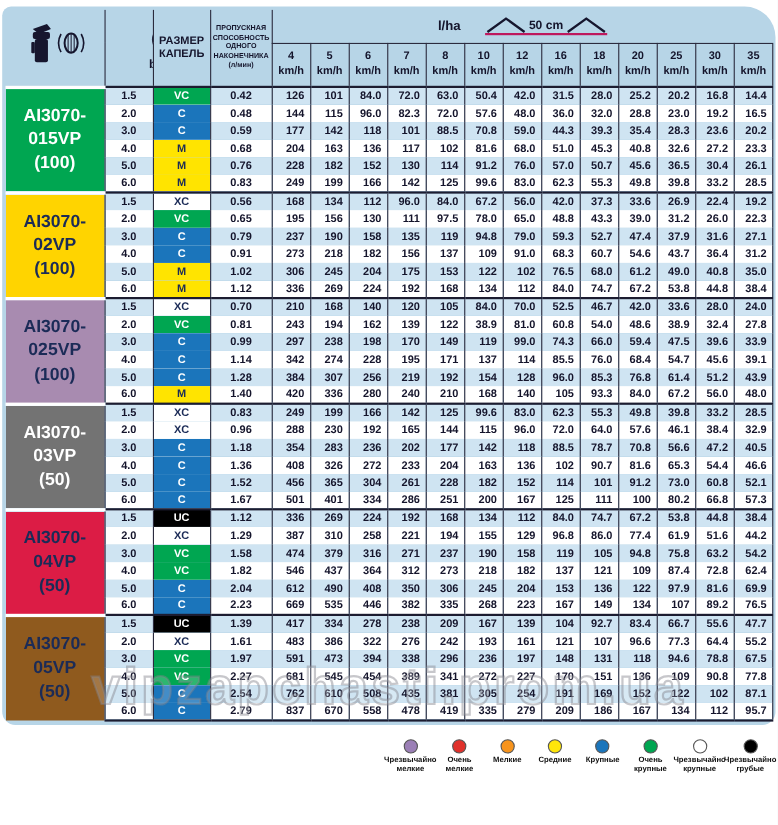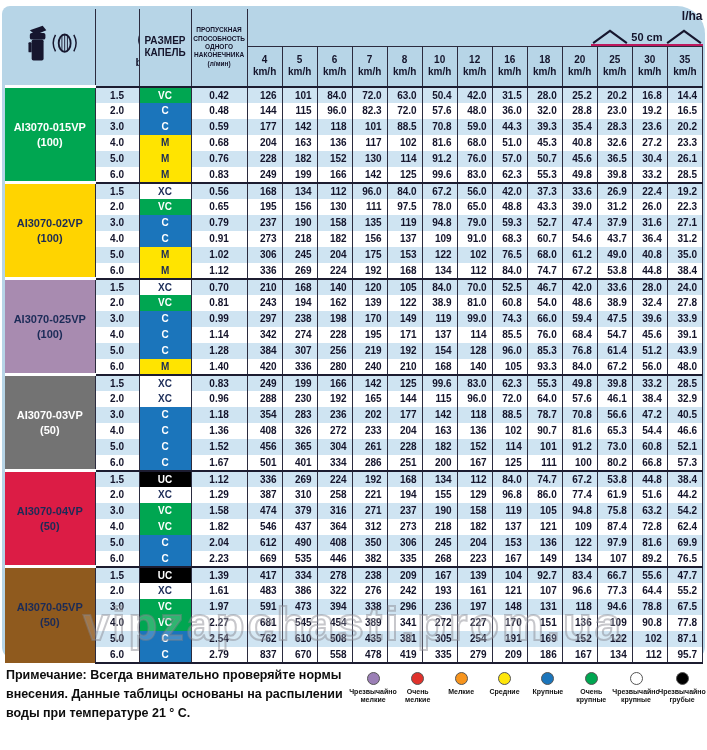--- a/index.html
+++ b/index.html
@@ -17,35 +17,35 @@
 
   td, th { border-left:1px solid #2b2b3e; }
   .h-label, .label-cell { border-left:none; }
 
   .h-label { vertical-align:middle; text-align:center; }
   .h-bar { vertical-align:middle; text-align:center; font-size:11px; line-height:1.1;padding-left:40px; }
   .h-size { vertical-align:middle; text-align:center; font-size:10px; line-height:1.2; border-bottom:2px solid #1c1c30; }
   .h-flow { vertical-align:middle; text-align:center; font-size:6.5px; line-height:1.3; padding:1px; border-bottom:2px solid #1c1c30; }
   .h-bar  { border-bottom:2px solid #1c1c30; }
   .h-lha  { border-bottom:1px solid #2b2b3e; vertical-align:middle; }
-  .lha-wrap { display:flex; align-items:flex-end; justify-content:center; gap:4px;flex-direction:column; }
+  .lha-wrap { display:flex; align-items:flex-end; justify-content:center; gap:22px; }
   .lha-text { font-size:12px; font-weight:bold; padding-bottom:2px; }
   .fans { display:flex; align-items:flex-end; border-bottom:2px solid #be185d; }
   .fans .cm { font-size:11px; font-weight:bold; padding:0 2px 1px 2px; }
   .h-speed { text-align:center; font-size:10px; line-height:1.25; vertical-align:middle; border-bottom:2px solid #1c1c30; }
   .h-speed:last-child { border-right:1px solid #2b2b3e; }
 
   tbody tr { height:16px; }
   tbody tr.stripe td { background:#cfe4f2; }
   tbody tr.plain td { background:#ffffff; }
   tr.block-top td { border-top:2px solid #1c1c30; }
   tbody:last-child tr:last-child td { border-bottom:2px solid #1c1c30; }
   tbody:last-child tr:last-child td.label-cell { border-bottom:none; }
 
-  td.label-cell { vertical-align:middle; text-align:center; font-weight:bold; font-size:11px;
+  td.label-cell { vertical-align:middle; text-align:center; font-weight:bold; font-size:16px;
                   line-height:1.35; border-top:3px solid #ffffff !important; }
   td.bar-cell  { text-align:center; font-size:10px; font-weight:bold; }
   td.code-cell { text-align:center; font-size:10px; font-weight:bold; }
   td.flow-cell { text-align:center; font-size:10px; font-weight:bold; }
   td.val-cell  { text-align:right; padding-right:5px; font-size:10px; font-weight:bold; }
   td.val-cell:last-child { border-right:1px solid #2b2b3e; }
 
   .watermark { position:absolute; left:0; top:596px; width:707px; text-align:center;
                font-size:47px; font-weight:bold; letter-spacing:3px; white-space:nowrap;
                color:rgba(255,255,255,0.18); -webkit-text-stroke:2px rgba(130,130,140,0.45);
@@ -867,21 +867,20 @@
             <td class="val-cell">167</td>
             <td class="val-cell">134</td>
             <td class="val-cell">112</td>
             <td class="val-cell">95.7</td>
           </tr>
         </tbody>
       </table>
   </div>
 
   <div class="watermark">vipzapchasti.prom.ua</div>
-  <div class="note">Примечание: Всегда внимательно проверяйте нормы внесения. Данные таблицы основаны на распылении воды при температуре 21 ° С.</div>
   <div class="legend" id="legend">
       <div class="legend-item">
         <span class="dot" style="background: rgb(155, 127, 182);"></span>
         <span class="legend-label">Чрезвычайно мелкие</span>
       </div>
       <div class="legend-item">
         <span class="dot" style="background: rgb(224, 49, 43);"></span>
         <span class="legend-label">Очень мелкие</span>
       </div>
       <div class="legend-item">

